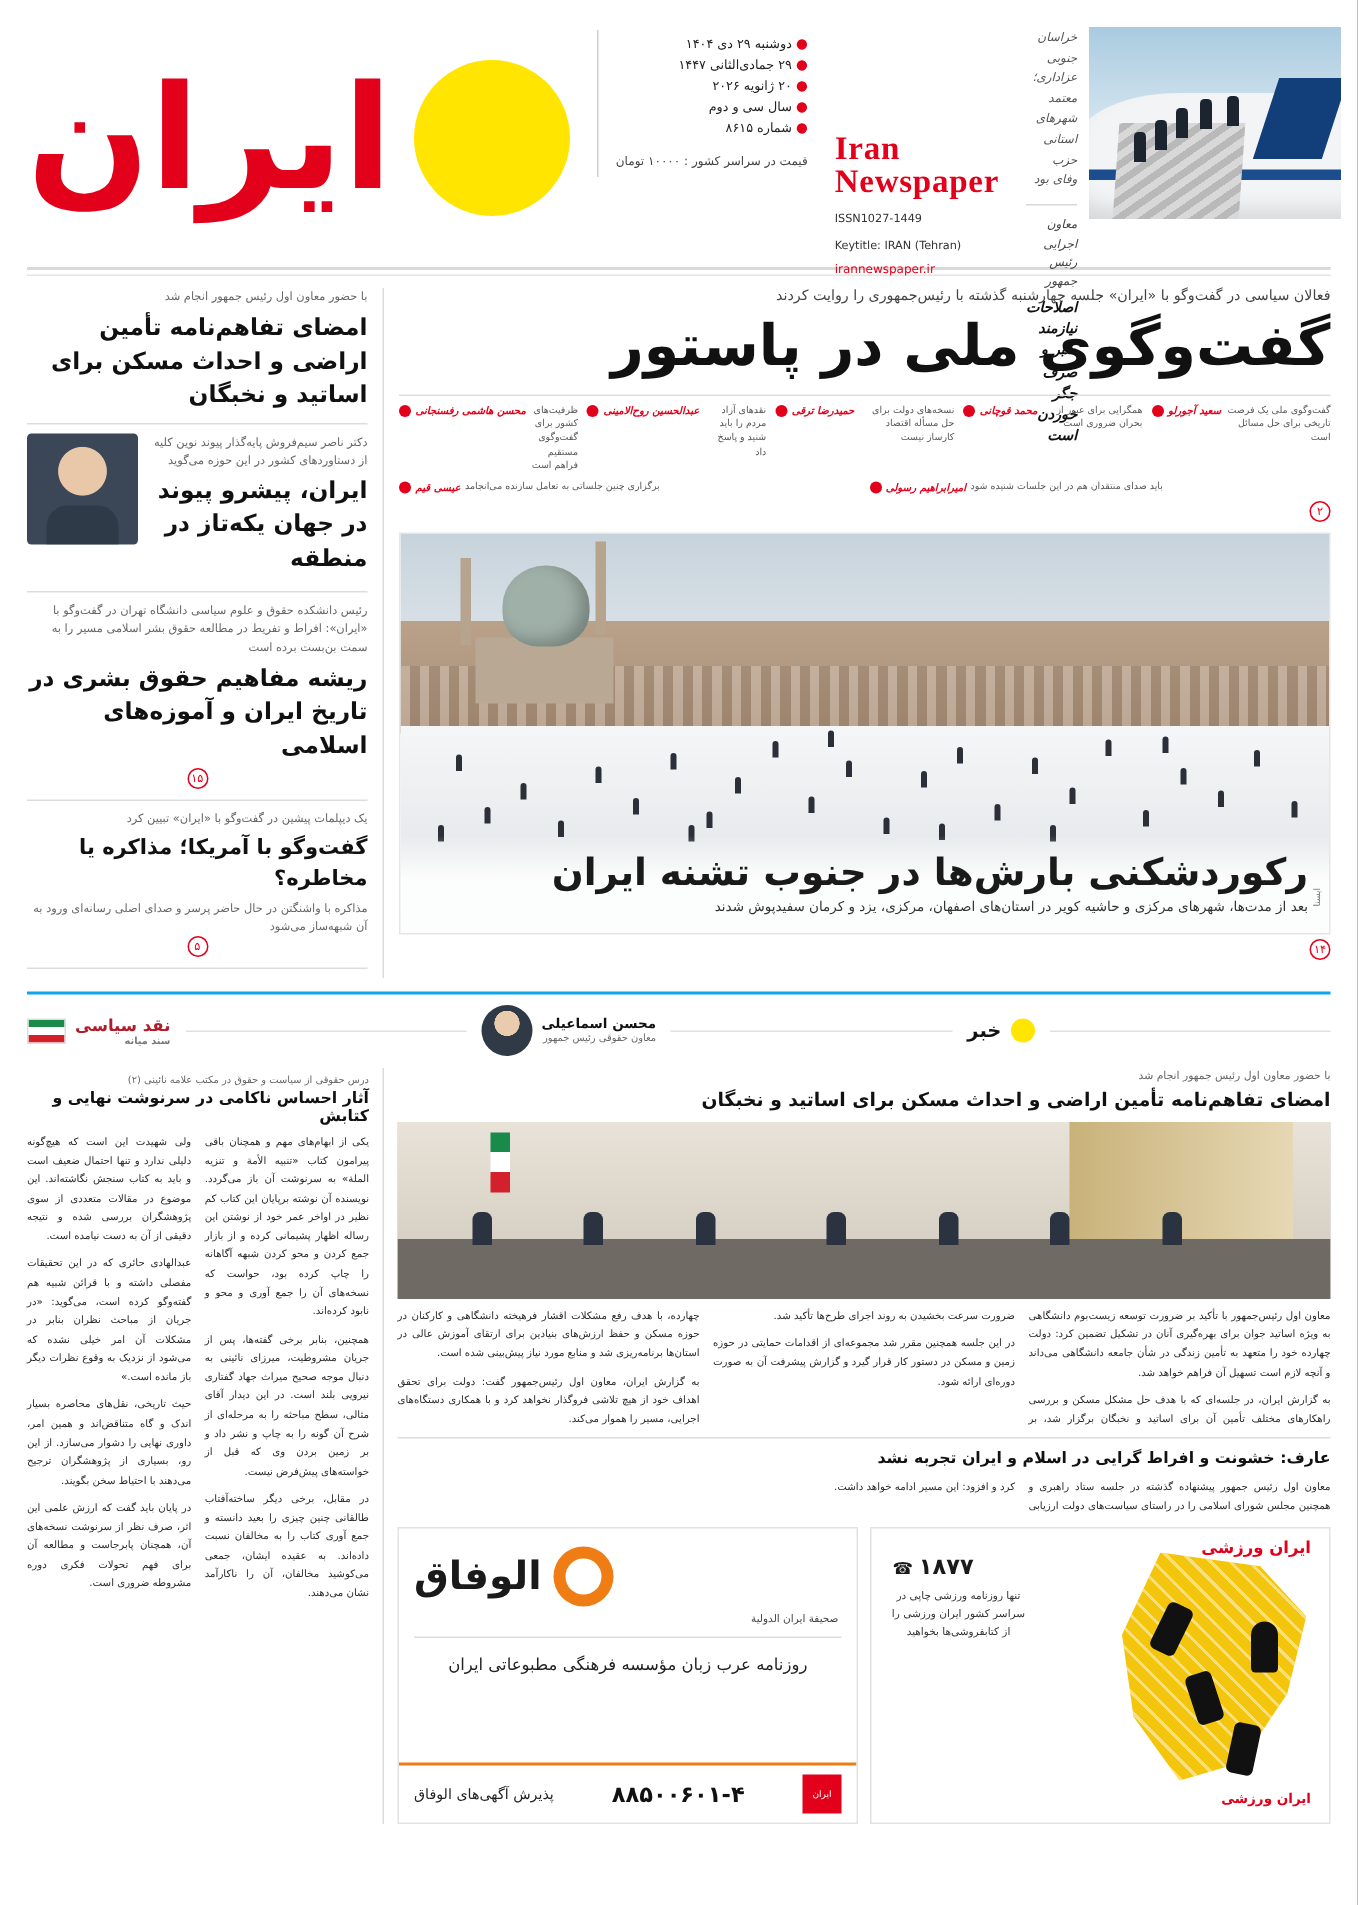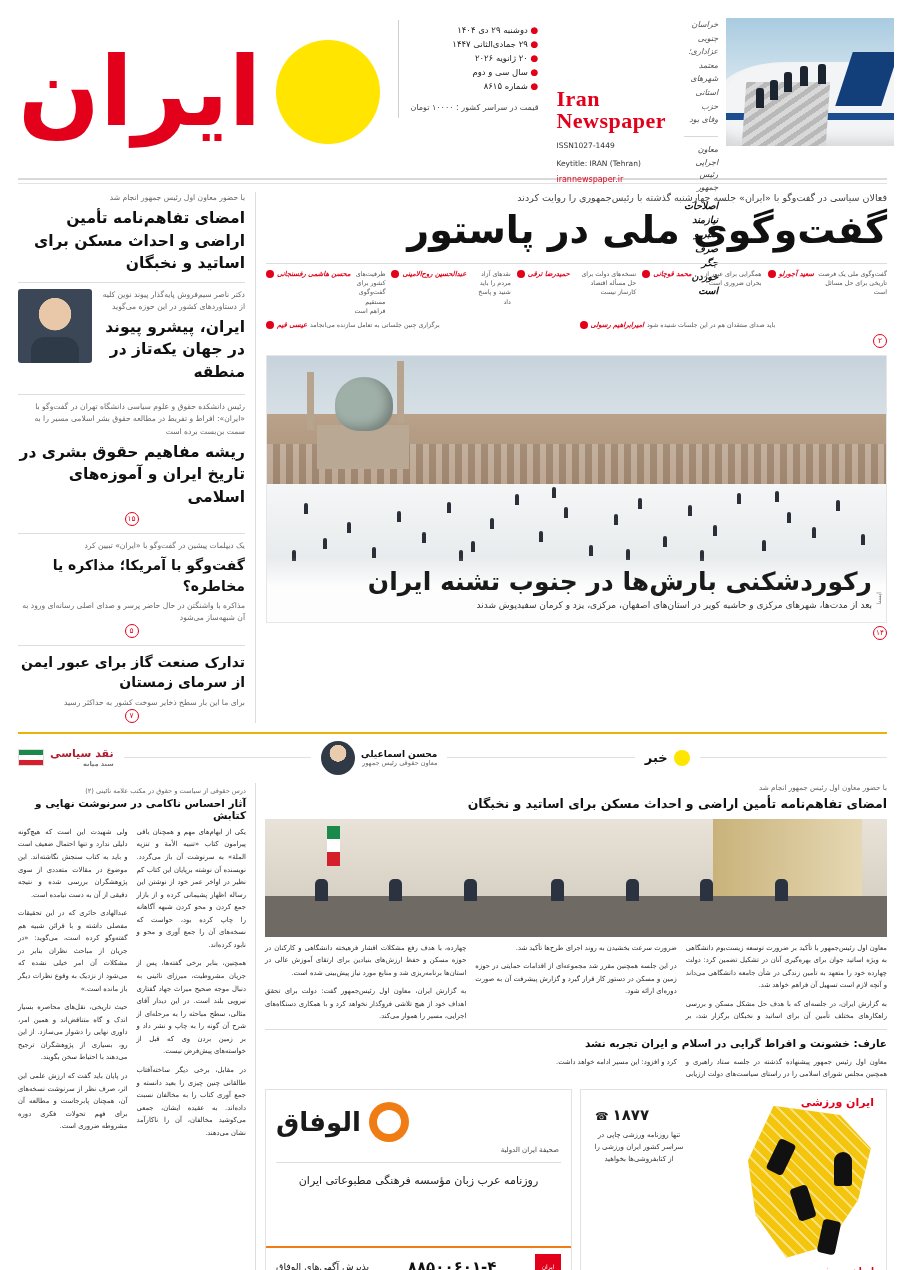--- a/index.html
+++ b/index.html
@@ -185,21 +185,21 @@
     border-radius: 3px; position: relative; overflow:hidden;
   }
   .side-portrait:after{
     content:""; position:absolute; left:18%; bottom:0; width:64%; height:34%;
     background:#2e3a47; border-radius: 14px 14px 0 0;
   }
 
   
   .sec-bar {
     display:flex; flex-direction: row-reverse; align-items: center; gap: 10px;
-    margin-top: 9px; border-top: 2px solid #eab308; padding-top: 7px;
+    margin-top: 9px; border-top: 2px solid #0ea5e9; padding-top: 7px;
   }
   .sec-label {
     display:flex; flex-direction: row-reverse; align-items:center; gap:6px;
     font-size: 11px; font-weight: 700; color:#b11c2b; flex: 0 0 auto;
   }
   .sec-flag { width: 26px; height: 17px; background: linear-gradient(#1a8a4b 33%, #fff 33% 66%, #d4202a 66%); border:1px solid #ddd;}
   .sec-divider { flex: 1 1 auto; border-top: 1px solid #e0e0e0; }
   .sec-chip {
     display:flex; flex-direction: row-reverse; align-items:center; gap: 6px; flex:0 0 auto;
   }
@@ -450,27 +450,20 @@
       <div>
         <div class="side-kicker">یک دیپلمات پیشین در گفت‌وگو با «ایران» تبیین کرد</div>
         <div class="side-head sm">گفت‌وگو با آمریکا؛ مذاکره یا مخاطره؟</div>
         <div class="side-kicker">مذاکره با واشنگتن در حال حاضر پرسر و صدای اصلی رسانه‌ای ورود به آن شبهه‌ساز می‌شود</div>
         <div class="side-foot">
           <span class="pagebadge">۵</span>
         </div>
       </div>
       <div class="side-rule"></div>
 
-      <div>
-        <div class="side-head sm">تدارک صنعت گاز برای عبور ایمن از سرمای زمستان</div>
-        <div class="side-kicker">برای ما این بار سطح ذخایر سوخت کشور به حداکثر رسید</div>
-        <div class="side-foot">
-          <span class="pagebadge">۷</span>
-        </div>
-      </div>
     </div>
   </div>
 
   <div class="sec-bar">
     <div class="sec-label">
       <span class="sec-flag"></span>
       <span>
         <span class="op-title">نقد سیاسی</span>
         <span class="rl" style="display:block;font-size:6.5px;color:#777">سند میانه</span>
       </span>

